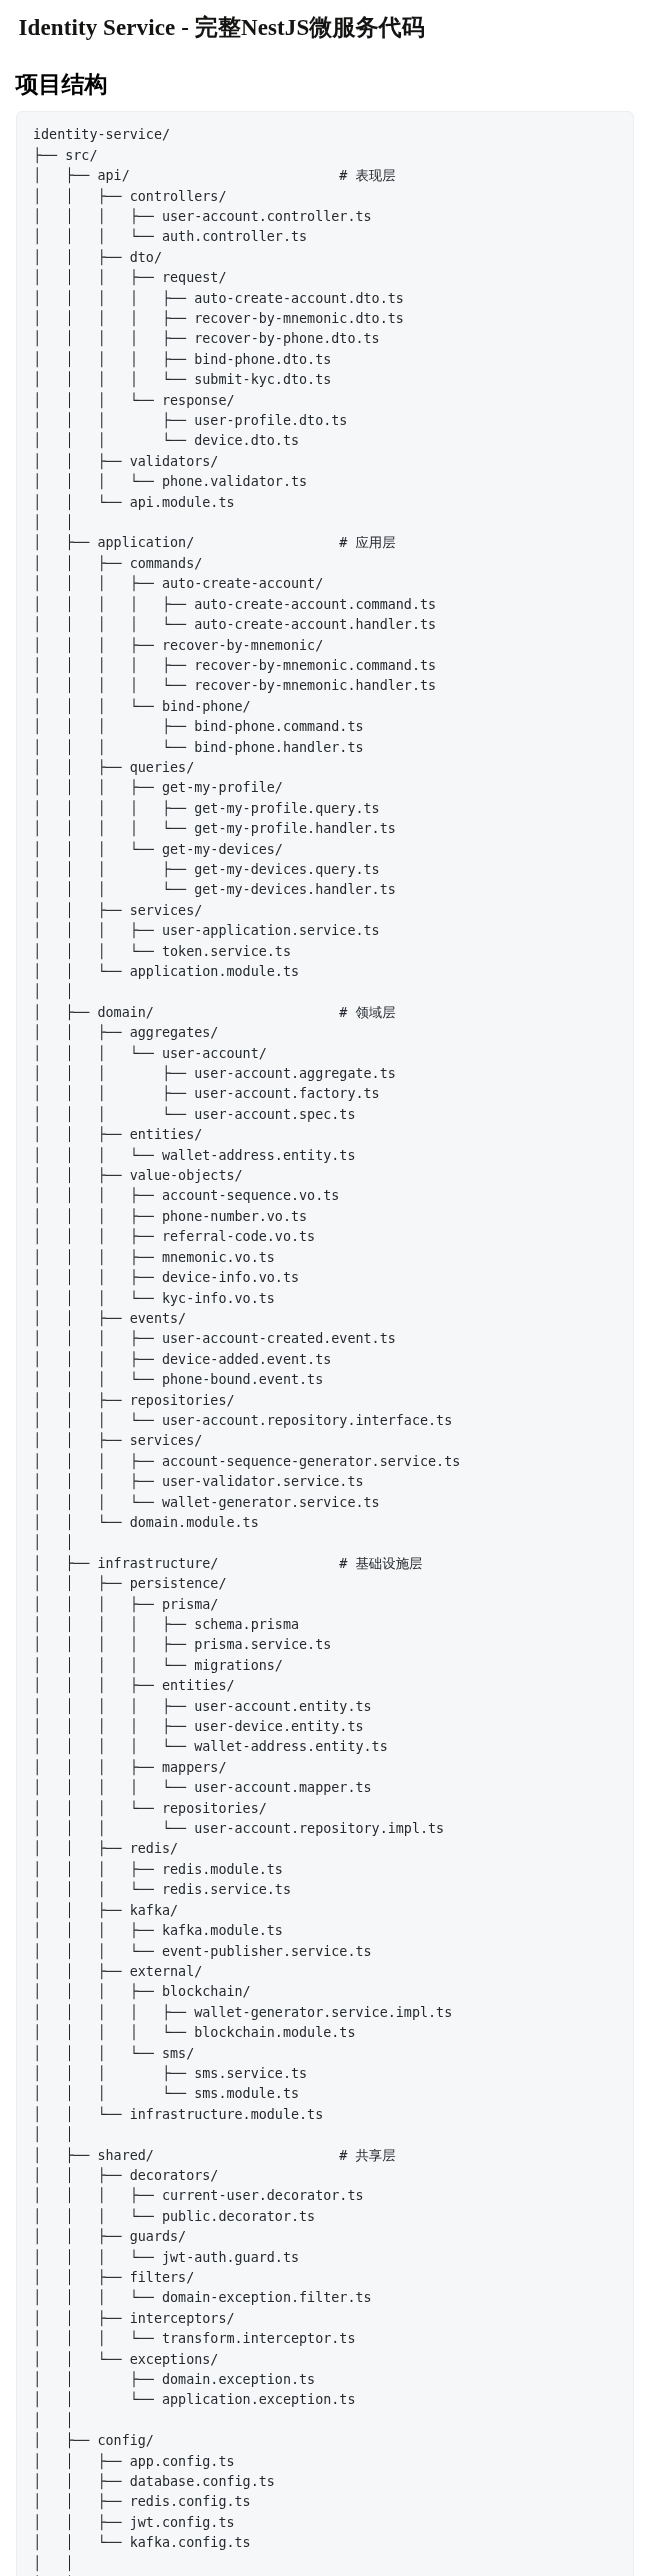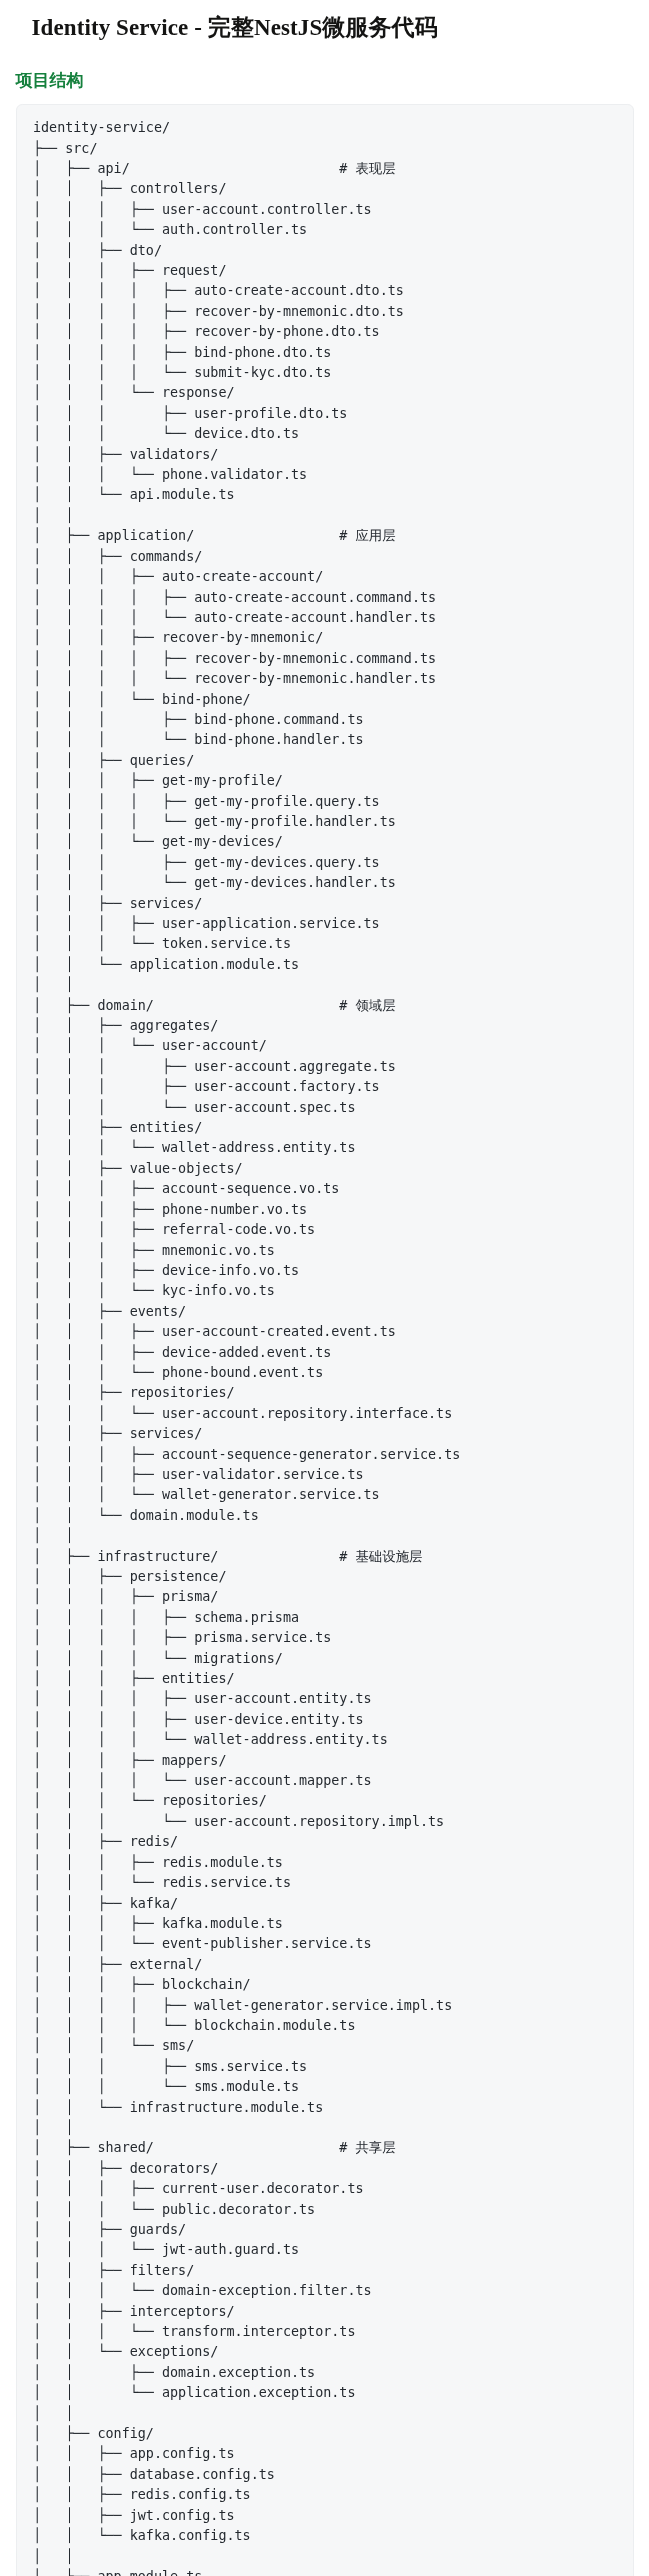--- a/index.html
+++ b/index.html
@@ -16,29 +16,29 @@
   }
   .page {
     padding: 14.4px 15.5px 20.6px 15.5px;
   }
   h1.page-title {
     font-family: "Liberation Serif", "DejaVu Serif", serif;
     font-size: 23px;
     line-height: 1.2;
     font-weight: 700;
     color: #141413;
-    margin: 0 0 29px 16px;
+    margin: 0 0 29px 3px;
     letter-spacing: 0.1px;
   }
   h2.section-heading {
     font-family: "Liberation Serif", "DejaVu Serif", serif;
-    font-size: 17px;
+    font-size: 23px;
     line-height: 1.2;
     font-weight: 700;
-    color: #15803d;
+    color: #000000;
     margin: 0 0 12.4px 0;
   }
   .code-block {
     background: #f6f7f8;
     border: 0.5px solid #eceef0;
     border-radius: 6.2px;
     padding: 13.4px 16.5px;
     overflow: hidden;
   }
   .code-block pre {

